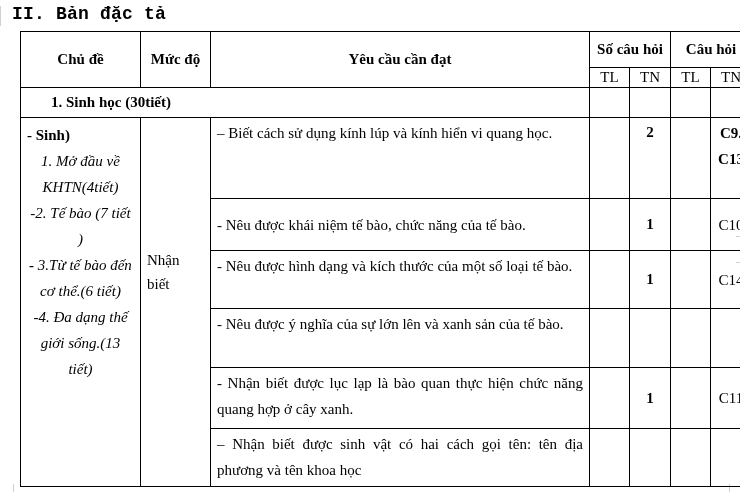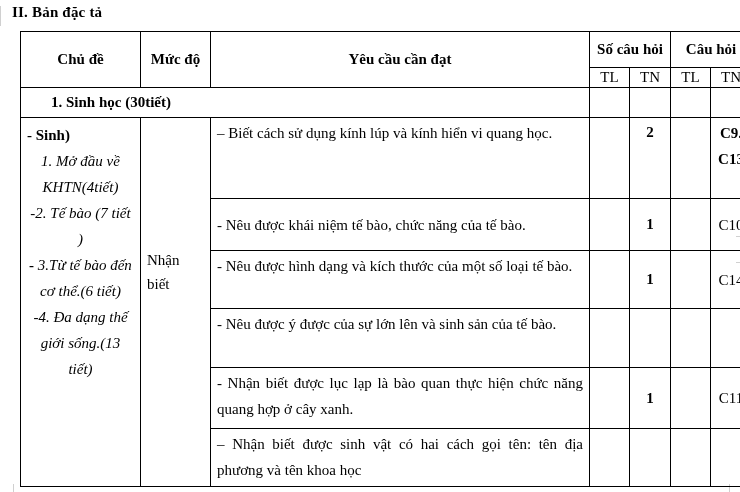--- a/index.html
+++ b/index.html
@@ -10,22 +10,23 @@
   }
   body {
     position: relative;
     font-family: "Liberation Serif", "DejaVu Serif", serif;
     color: #000;
   }
   .section-title {
     position: absolute;
     left: 12px; top: 4px;
     font-weight: bold;
-    font-size: 15px;
+    font-size: 18px;
     letter-spacing: 0.2px;
+    font-family: Liberation Mono, monospace;
   }
   .gutter-mark {
     position: absolute;
     background: #d0d0d0;
   }
   table.spec {
     position: absolute;
     left: 20px; top: 31px;
     border-collapse: collapse;
     table-layout: fixed;
@@ -152,21 +153,21 @@
 
   <tr>
     <td class="req-cell" style="height:55px">- Nêu được hình dạng và kích thước của một số loại tế bào.</td>
     <td class="num-cell"></td>
     <td class="num-cell">1</td>
     <td class="q-cell"></td>
     <td class="q-cell">C14</td>
   </tr>
 
   <tr>
-    <td class="req-cell" style="height:56px">- Nêu được ý được của sự lớn lên và sinh sản của tế bào.</td>
+    <td class="req-cell" style="height:56px">- Nêu được ý nghĩa của sự lớn lên và xanh sản của tế bào.</td>
     <td class="num-cell"></td>
     <td class="num-cell"></td>
     <td class="q-cell"></td>
     <td class="q-cell"></td>
   </tr>
 
   <tr>
     <td class="req-cell" style="height:58px">- Nhận biết được lục lạp là bào quan thực hiện chức năng quang hợp ở cây xanh.</td>
     <td class="num-cell"></td>
     <td class="num-cell">1</td>

